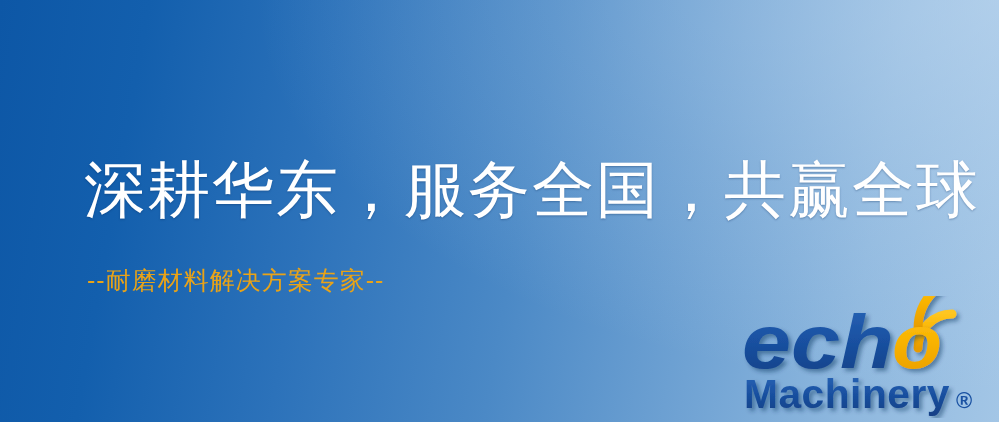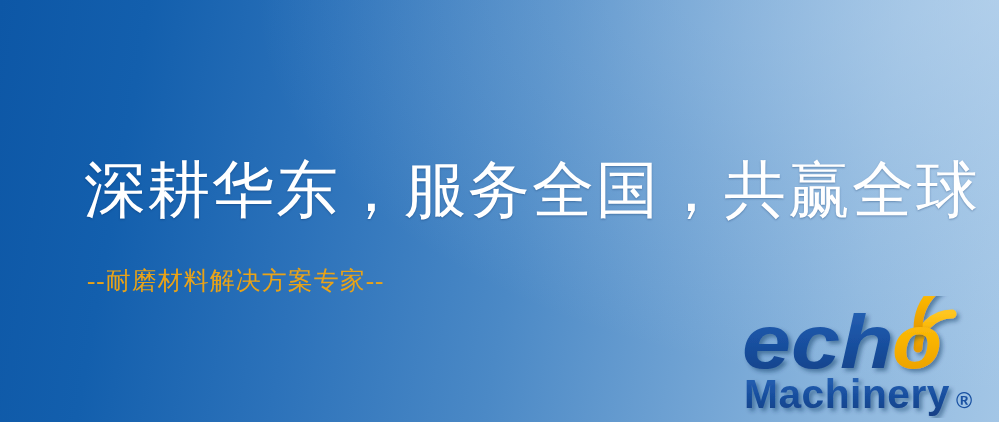--- a/index.html
+++ b/index.html
@@ -49,21 +49,21 @@
     white-space: nowrap;
     text-shadow: 0 1px 2px rgba(8, 44, 92, 0.35);
     z-index: 3;
     margin-top: 7px;
   }
 
   .subtitle {
     position: absolute;
     left: 87px;
     top: 268px;
-    font-family: Liberation Serif, serif;
+    font-family: Liberation Sans, sans-serif;
     font-size: 25px;
     line-height: 1;
     color: #e9a317;
     letter-spacing: 1px;
     white-space: nowrap;
     z-index: 3;
   }
 
   
   .logo {

